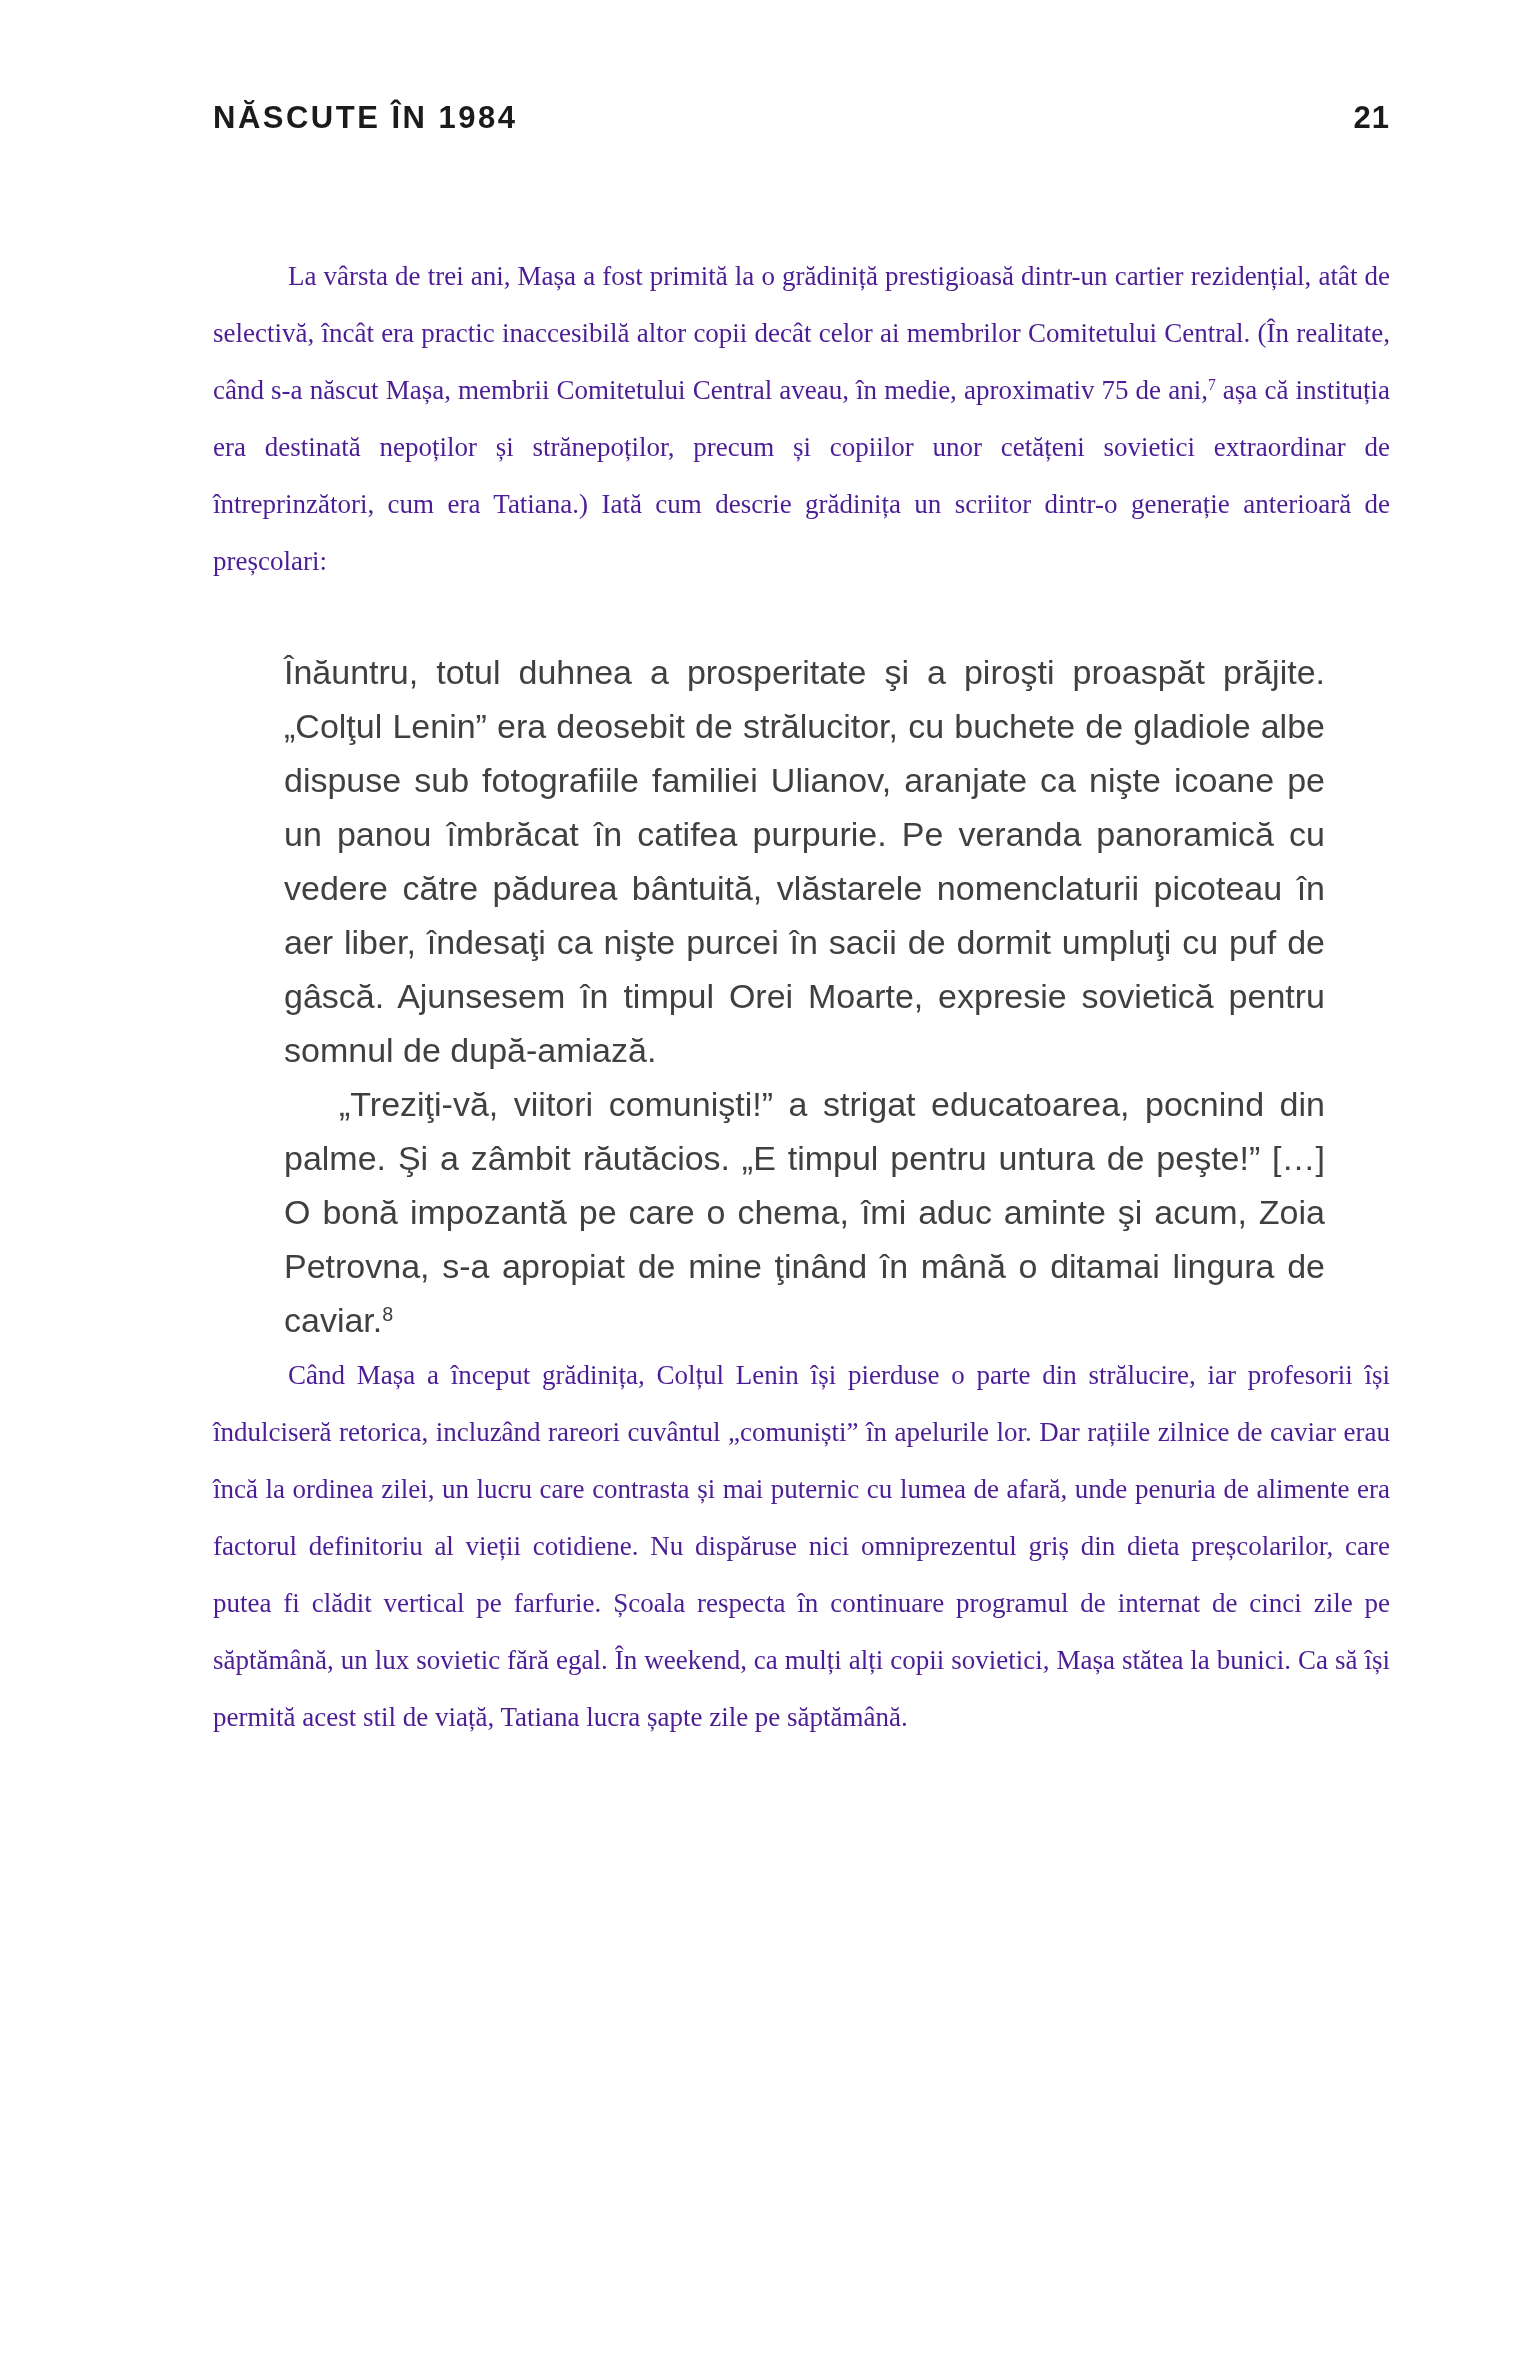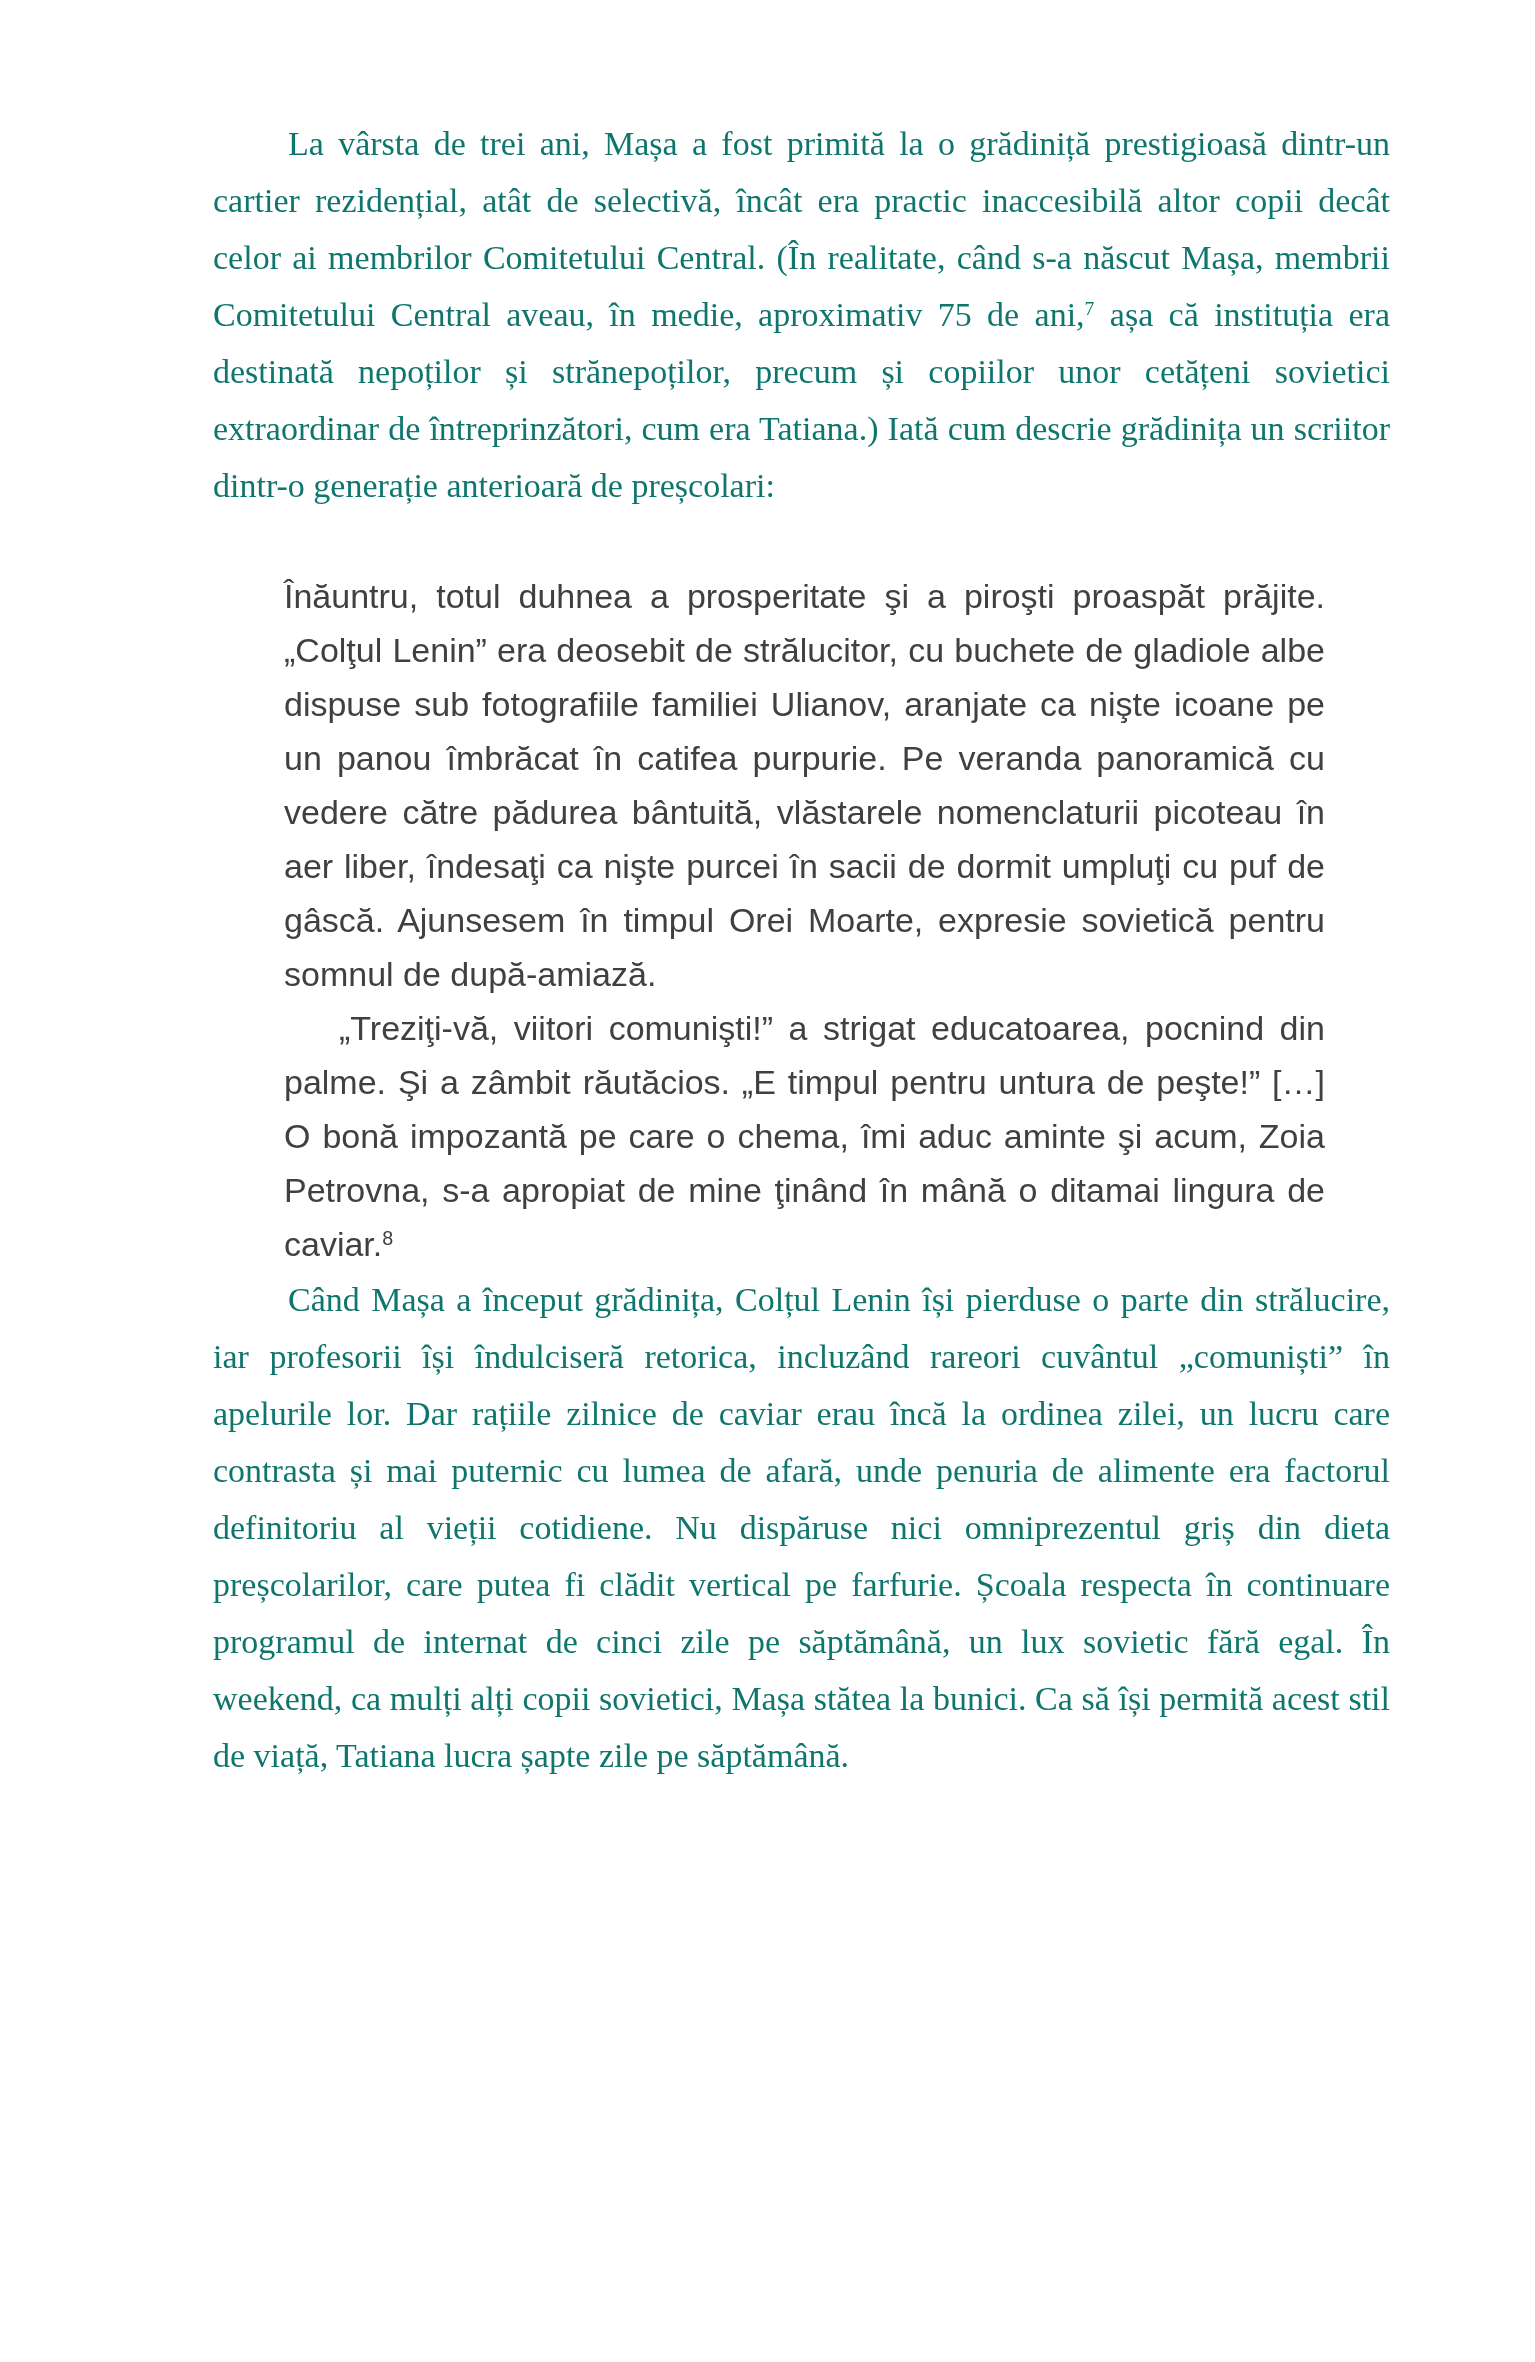--- a/index.html
+++ b/index.html
@@ -33,25 +33,25 @@
     letter-spacing: 1px;
     font-weight: 600;
   }
   .content {
     padding: 0 145px 0 213px;
     box-sizing: border-box;
   }
   p.body-para {
     margin: 0;
     font-family: "Liberation Serif", "DejaVu Serif", serif;
-    font-size: 34px;
+    font-size: 27px;
     line-height: 57px;
     text-align: justify;
     text-indent: 75px;
-    color: #0f766e;
+    color: #4c1d95;
   }
   p.body-para.first {
     margin-top: 115px;
   }
   p.body-para.closing {
   }
   blockquote.quote-block {
     margin: 55px 65px 0 71px;
     padding: 0;
     font-family: "Liberation Sans", "DejaVu Sans", sans-serif;
@@ -72,20 +72,24 @@
     vertical-align: baseline;
     position: relative;
     top: -0.55em;
   }
 </style>
 </head>
 <body>
 
 <div class="page">
 
+  <div class="running-header">
+    <span class="running-title">NĂSCUTE ÎN 1984</span>
+    <span class="page-number">21</span>
+  </div>
 
   <div class="content">
 
     <p class="body-para first"><span>La vârsta de trei ani, Mașa a fost primită la o grădiniță prestigioasă dintr-un cartier rezidențial, atât de selectivă, încât era practic inaccesibilă altor copii decât celor ai membrilor Comitetului Central. (În realitate, când s-a născut Mașa, membrii Comitetului Central aveau, în medie, aproximativ 75 de ani,</span><sup class="footnote-ref">7</sup><span> așa că instituția era destinată nepoților și strănepoților, precum și copiilor unor cetățeni sovietici extraordinar de întreprinzători, cum era Tatiana.) Iată cum descrie grădinița un scriitor dintr-o generație anterioară de preșcolari:</span></p>
 
     <blockquote class="quote-block">
       <p class="quote-para-1">Înăuntru, totul duhnea a prosperitate şi a piroşti proaspăt prăjite. „Colţul Lenin” era deosebit de strălucitor, cu buchete de gladiole albe dispuse sub fotografiile familiei Ulianov, aranjate ca nişte icoane pe un panou îmbrăcat în catifea purpurie. Pe veranda panoramică cu vedere către pădurea bântuită, vlăstarele nomenclaturii picoteau în aer liber, îndesaţi ca nişte purcei în sacii de dormit umpluţi cu puf de gâscă. Ajunsesem în timpul Orei Moarte, expresie sovietică pentru somnul de după-amiază.</p>
       <p class="quote-para-2"><span>„Treziţi-vă, viitori comunişti!” a strigat educatoarea, pocnind din palme. Şi a zâmbit răutăcios. „E timpul pentru untura de peşte!” […] O bonă impozantă pe care o chema, îmi aduc aminte şi acum, Zoia Petrovna, s-a apropiat de mine ţinând în mână o ditamai lingura de caviar.</span><sup class="footnote-ref">8</sup></p>
     </blockquote>
 

